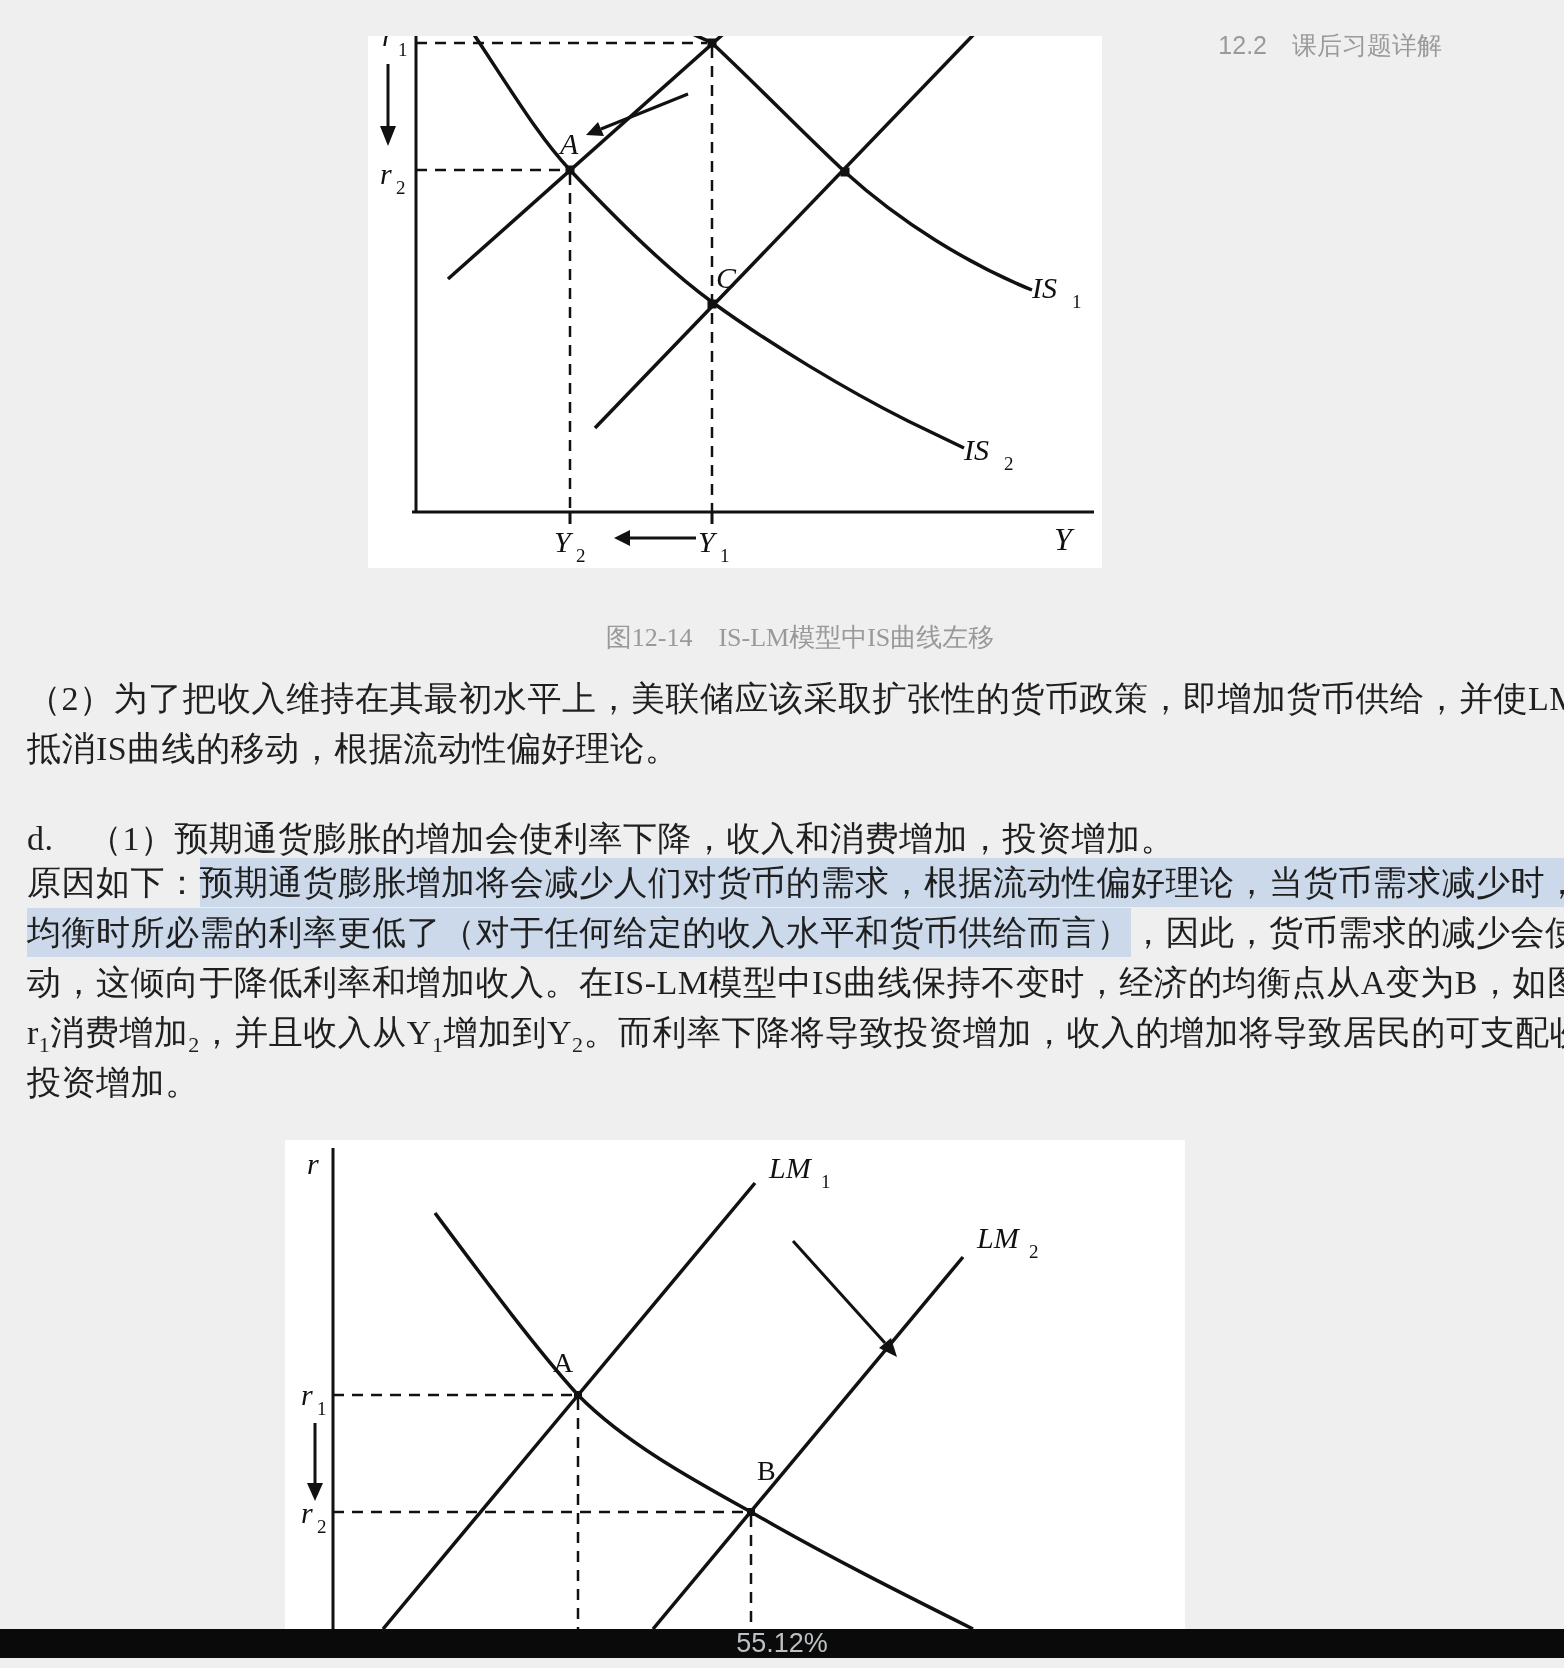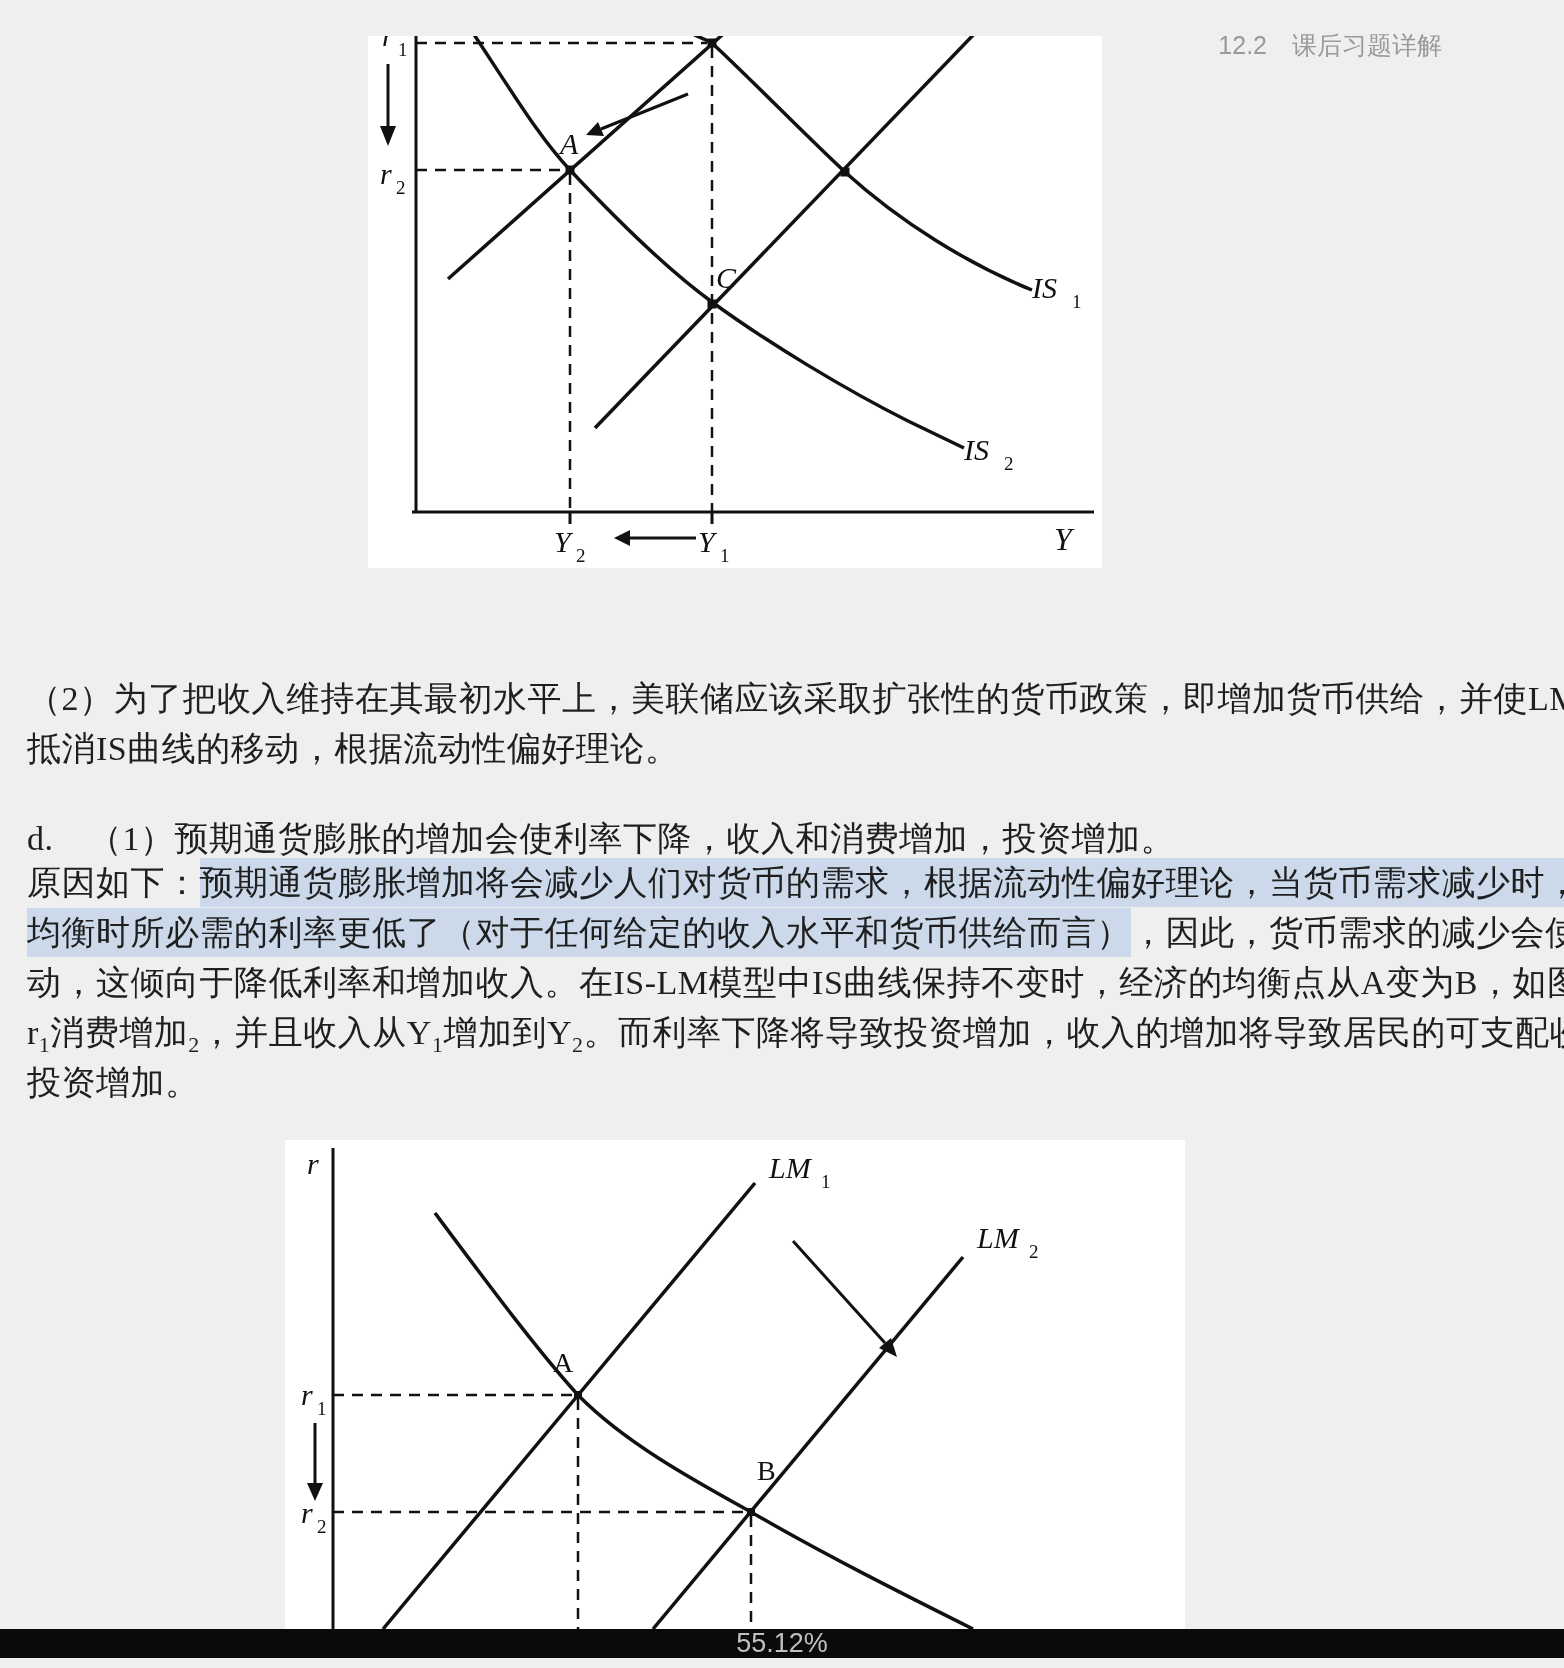--- a/index.html
+++ b/index.html
@@ -106,20 +106,21 @@
       <text class="it lbl" x="596" y="424">IS</text>
       <text class="sub" x="636" y="434">2</text>
       <text class="it lbl" x="186" y="516">Y</text>
       <text class="sub" x="208" y="526">2</text>
       <text class="it lbl" x="330" y="516">Y</text>
       <text class="sub" x="352" y="526">1</text>
       <text class="it" font-size="32" x="686" y="514">Y</text>
     </svg>
   </div>
 
+  <div class="caption">图12-14　IS-LM模型中IS曲线左移</div>
 
   <div>
       <div class="text-line" style="top: 676px;"><span>（2）为了把收入维持在其最初水平上，美联储应该采取扩张性的货币政策，即增加货币供给，并使LM曲线向右移动到足以</span></div>
       <div class="text-line" style="top: 726px;"><span>抵消IS曲线的移动，根据流动性偏好理论。</span></div>
       <div class="text-line" style="top: 800px; margin-top: 16px;"><span>d.　（1）预期通货膨胀的增加会使利率下降，收入和消费增加，投资增加。</span></div>
       <div class="text-line" style="top: 860px;"><span>原因如下：</span><span class="hl">预期通货膨胀增加将会减少人们对货币的需求，根据流动性偏好理论，当货币需求减少时，使得货币市场维持</span></div>
       <div class="text-line" style="top: 910px;"><span class="hl">均衡时所必需的利率更低了（对于任何给定的收入水平和货币供给而言）</span><span>，因此，货币需求的减少会使LM曲线向右下方移</span></div>
       <div class="text-line" style="top: 960px;"><span>动，这倾向于降低利率和增加收入。在IS-LM模型中IS曲线保持不变时，经济的均衡点从A变为B，如图12-15所示，利率从</span></div>
       <div class="text-line" style="top: 1010px;"><span>r</span><sub>1</sub><span>消费增加</span><sub>2</sub><span>，并且收入从Y</span><sub>1</sub><span>增加到Y</span><sub>2</sub><span>。而利率下降将导致投资增加，收入的增加将导致居民的可支配收入增加，最终导致</span></div>
       <div class="text-line" style="top: 1060px;"><span>投资增加。</span></div>

